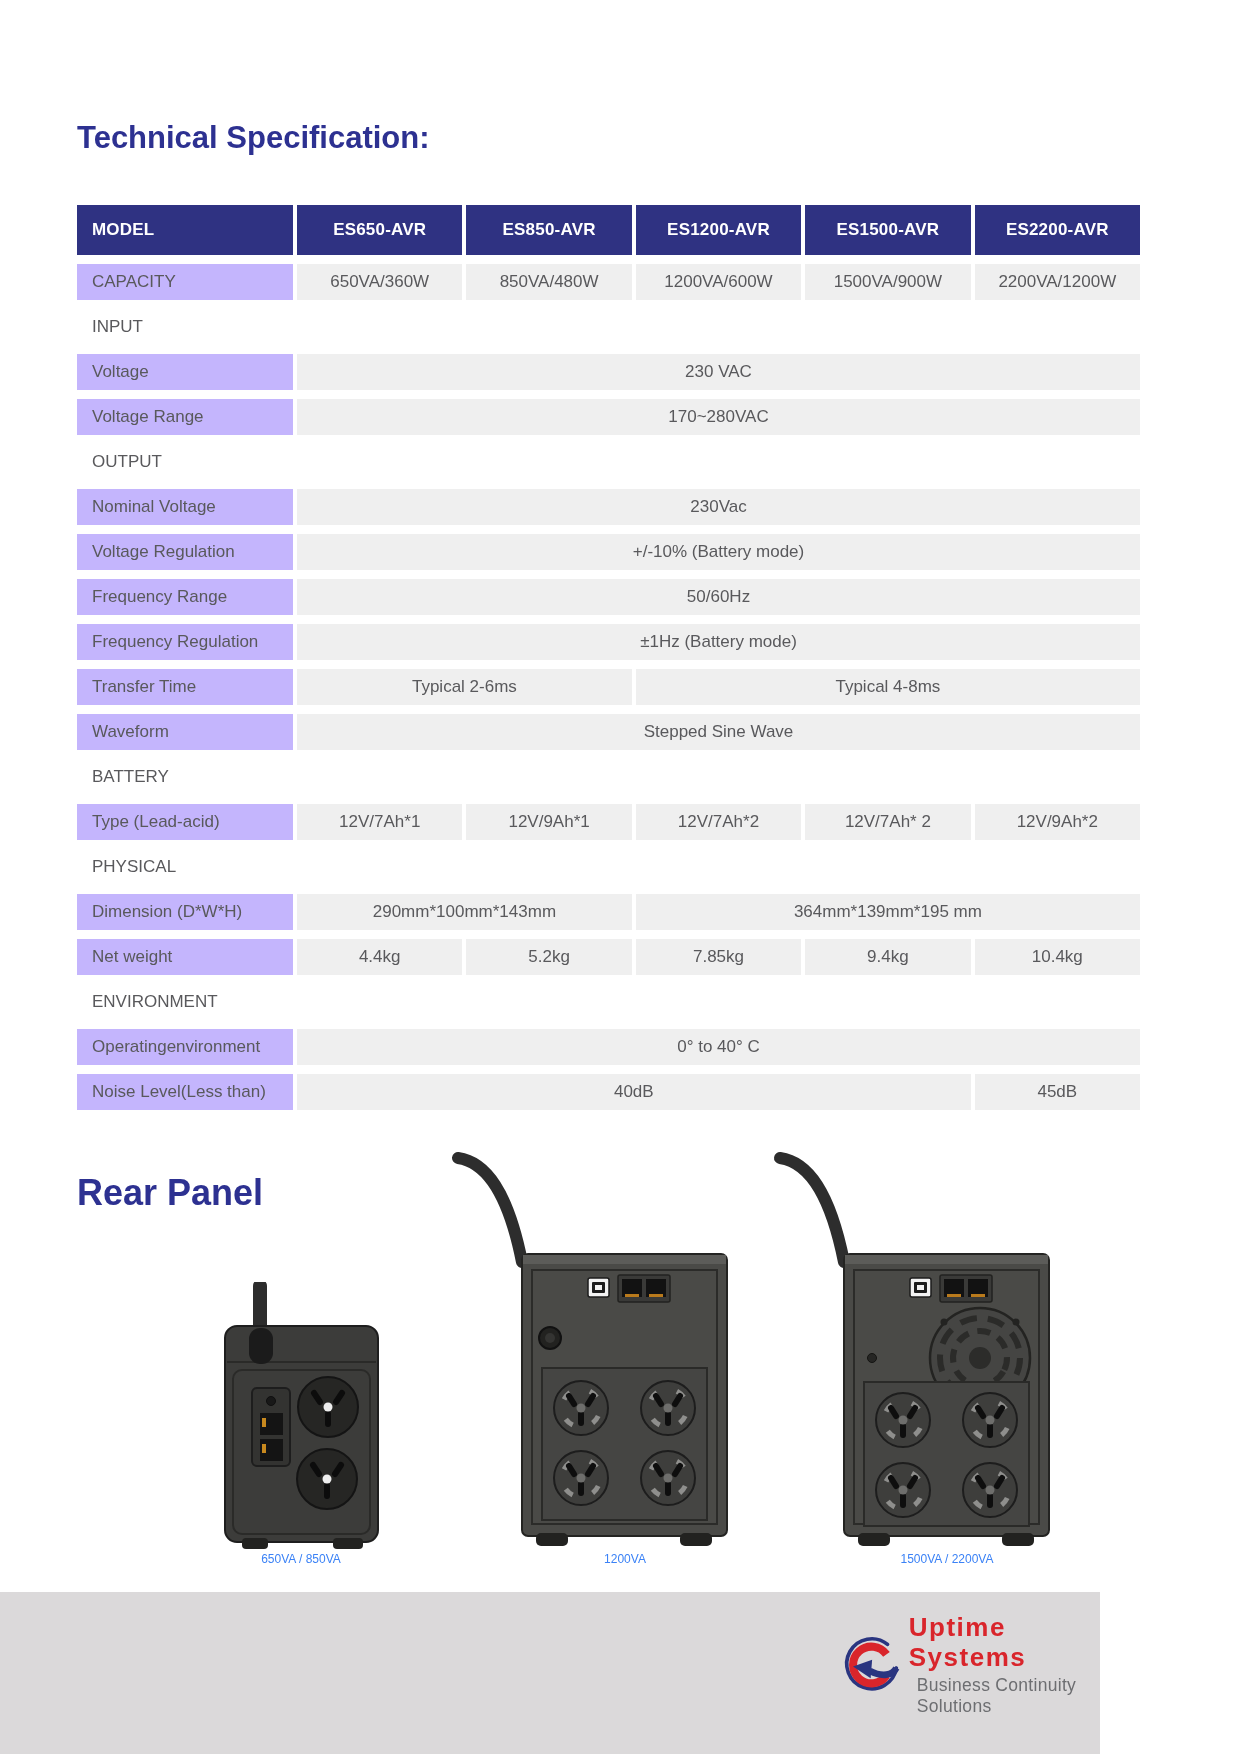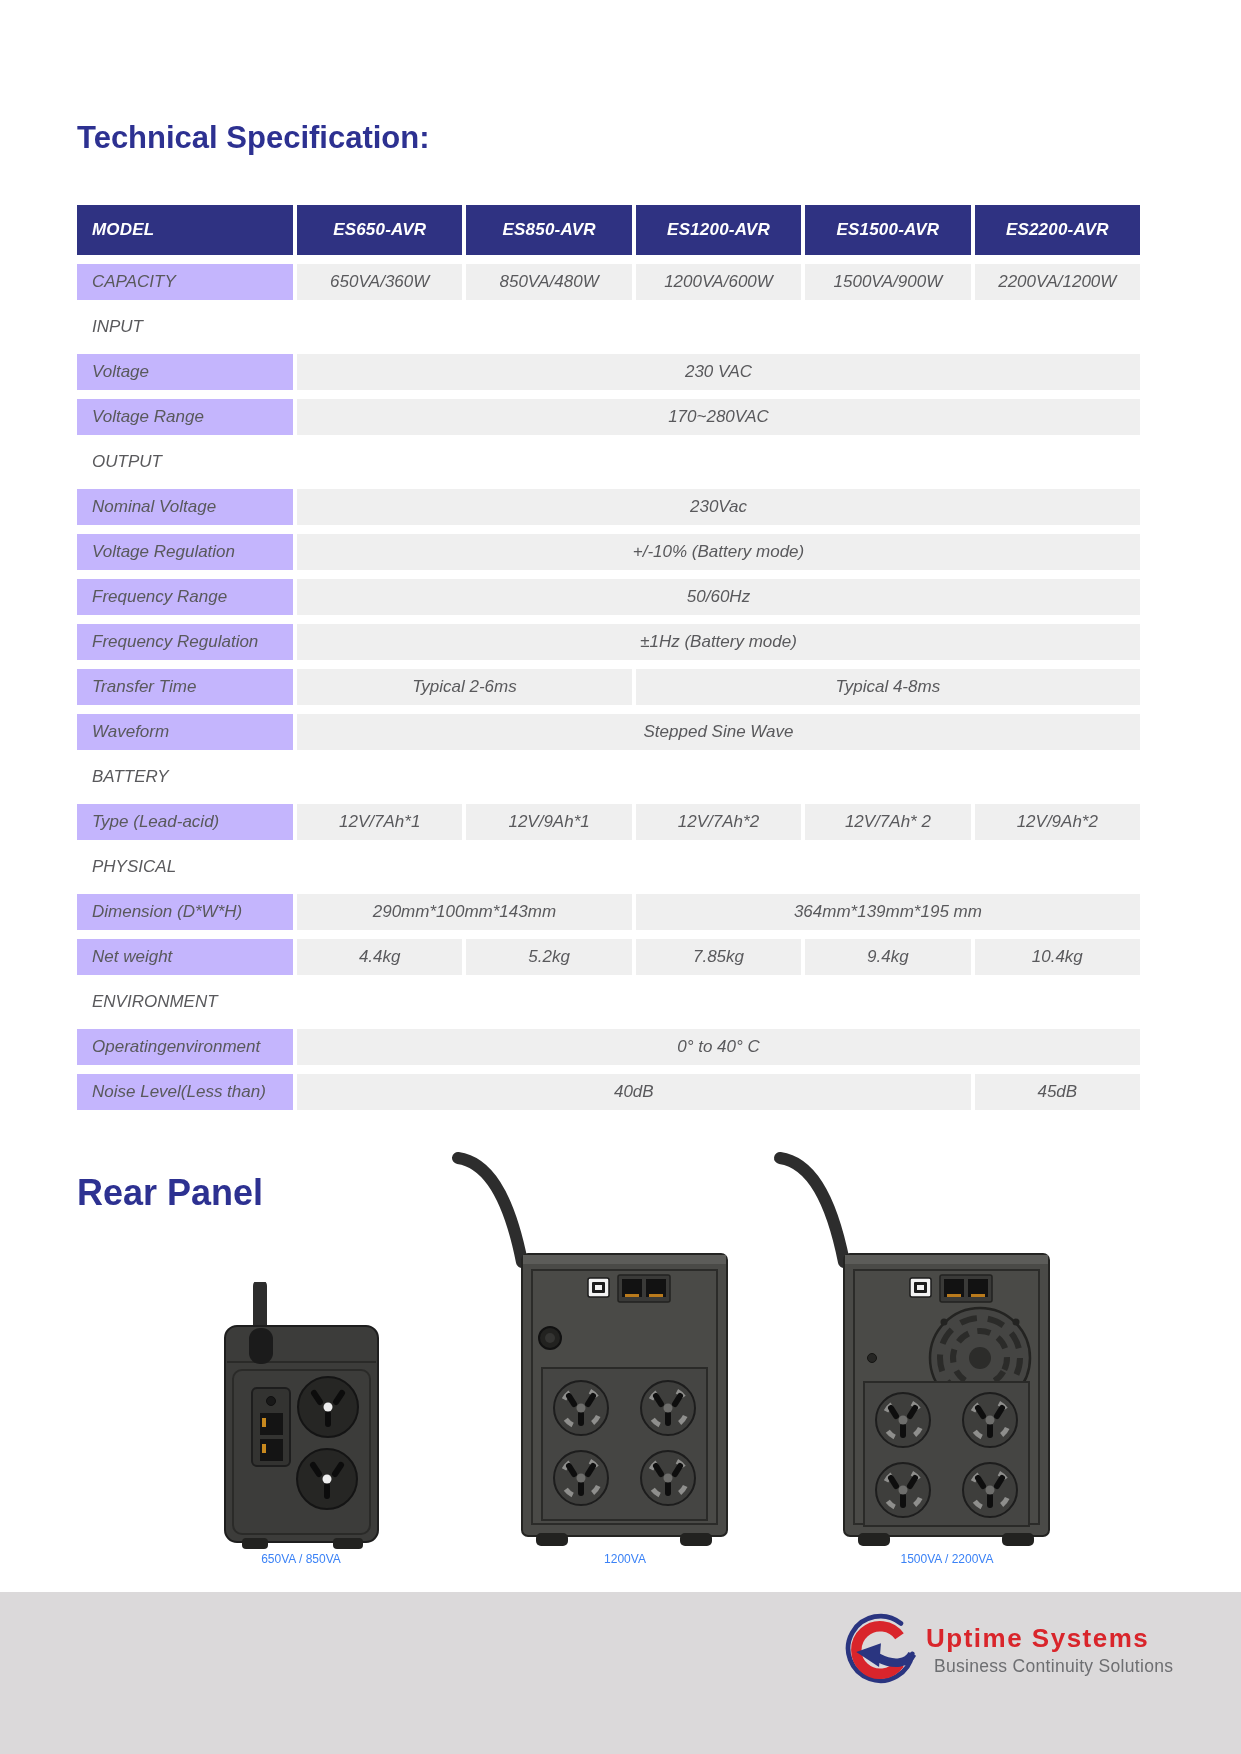--- a/index.html
+++ b/index.html
@@ -8,21 +8,21 @@
     font-family:"Liberation Sans", sans-serif; overflow:hidden;
   }
   .page-title {
     position:absolute; left:77px; top:120px; margin:0;
     font-size:31px; font-weight:bold; color:#2d3191; letter-spacing:0px;
   }
   
   .spec-table { position:absolute; left:77px; top:205px; width:1063px; }
   .trow {
     display:grid; grid-template-columns:216px repeat(5, 1fr); column-gap:4px;
-    height:36px; margin-top:9px; font-size:17px; color:#59595c;font-style:italic;
+    height:36px; margin-top:9px; font-size:17px; color:#59595c;
   }
   .trow.theader { height:50px; margin-top:0; }
   .theader > div {
     background:#2f3282; color:#ffffff; font-weight:bold;
     display:flex; align-items:center; justify-content:center; letter-spacing:0.2px;
   }
   .theader > div:first-child { justify-content:flex-start; padding-left:15px; }
   .tlabel { background:#c4b5fd; display:flex; align-items:center; padding-left:15px; }
   .tcell  { background:#efefef; display:flex; align-items:center; justify-content:center; }
   .trow.section .tlabel { background:transparent; padding-left:15px; }
@@ -34,21 +34,21 @@
     font-size:36px; font-weight:bold; color:#2d3191;
   }
   .unit { position:absolute; }
   .unit-caption {
     position:absolute; top:1552px; width:230px; text-align:center;
     font-size:12px; color:#3b82f6;
   }
   .cap-1 { left:186px; } .cap-2 { left:510px; } .cap-3 { left:832px; }
   
   .footer-band {
-    position:absolute; left:0; top:1592px; width:1241px; height:162px; background:#dbd9da;
+    position:absolute; left:0; top:1592px; width:1100px; height:162px; background:#dbd9da;
   }
   .logo { position:absolute; left:842px; top:20px; display:flex; align-items:center; }
   .logo-text { margin-left:8px; }
   .brand-name {
     font-size:26px; font-weight:bold; color:#d9252b; letter-spacing:1.5px; line-height:30px;
   }
   .brand-tagline { font-size:17.5px; color:#6d6e71; margin-top:3px; letter-spacing:0.3px;margin-left:8px; }
 </style>
 </head>
 <body>

